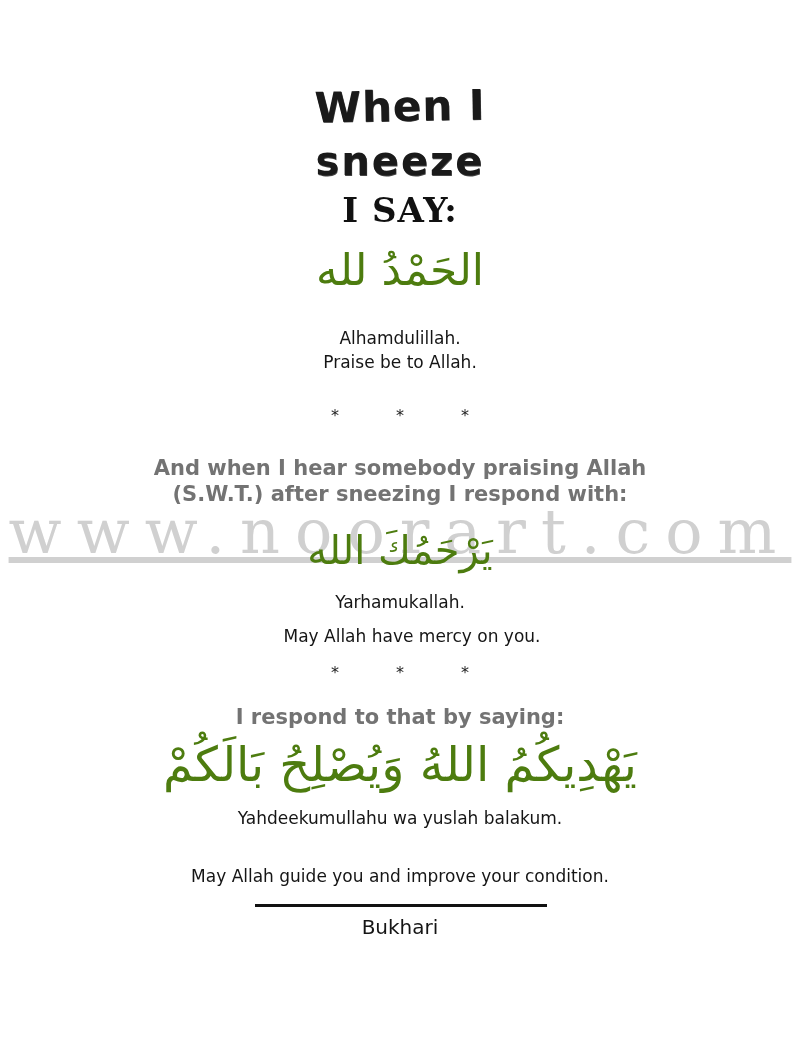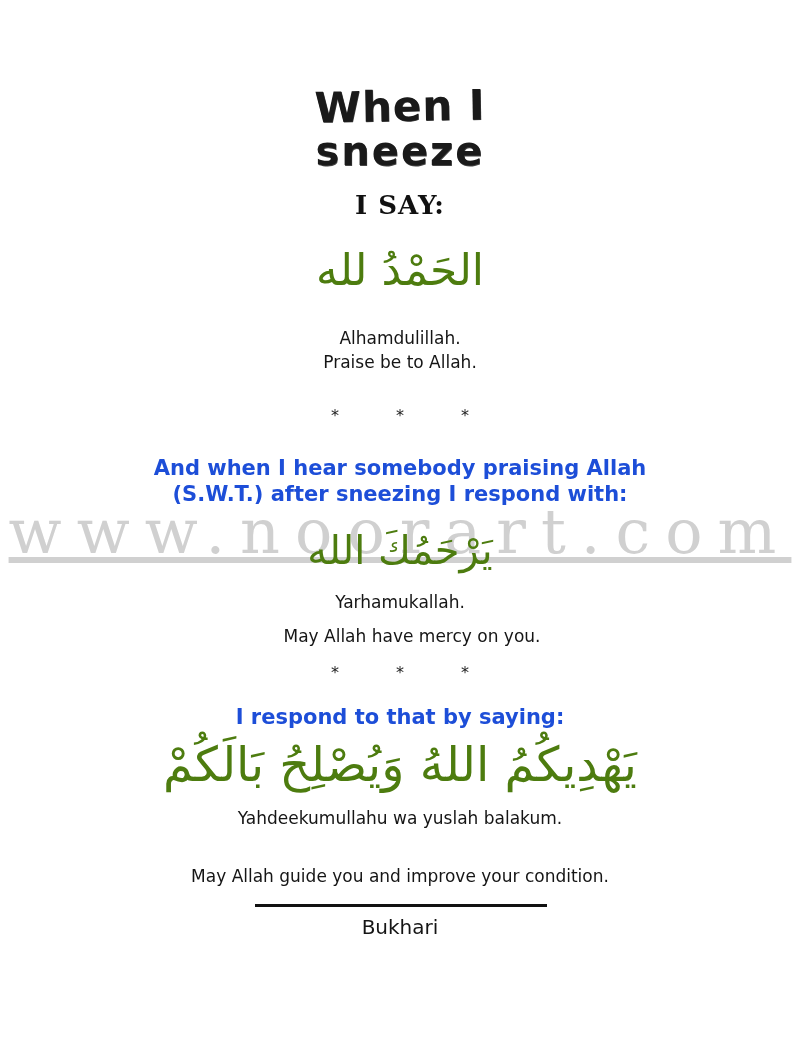--- a/index.html
+++ b/index.html
@@ -28,28 +28,28 @@
       color: #1a1a1a;
     }
     .title-1 {
       top: 82px;
       font-size: 42px;
       letter-spacing: 1px;
       transform: rotate(-1deg);
       text-shadow: 0.5px 0.5px 0 #444;
     }
     .title-2 {
-      top: 128px;
+      top: 138px;
       font-size: 40px;
       letter-spacing: 2px;
       text-shadow: 0.5px 0.5px 0 #444;
     }
     .title-3 {
       top: 190px;
-      font-size: 26px;
+      font-size: 34px;
       font-family: "DejaVu Serif", serif;
       font-weight: bold;
       letter-spacing: 1px;
     }
     .arabic {
       font-family: "DejaVu Sans", sans-serif;
       direction: rtl;
       color: #4d7c0f;
     }
     .arabic-1 { top: 244px; font-size: 44px; }
@@ -67,21 +67,21 @@
       color: #222;
       padding-left: 26px;
       box-sizing: border-box;
     }
     .stars-1 { top: 406px; }
     .section-head {
       font-size: 21px;
       line-height: 27px;
       font-weight: bold;
       font-family: "DejaVu Sans", sans-serif;
-      color: #1d4ed8;
+      color: #737373;
     }
     .head-2a { top: 455px; }
     .head-2b { top: 481px; }
     .watermark {
       top: 495px;
       font-family: "DejaVu Serif", serif;
       font-size: 62px;
       letter-spacing: 15px;
       color: #c8c8c8;
       opacity: 0.85;

